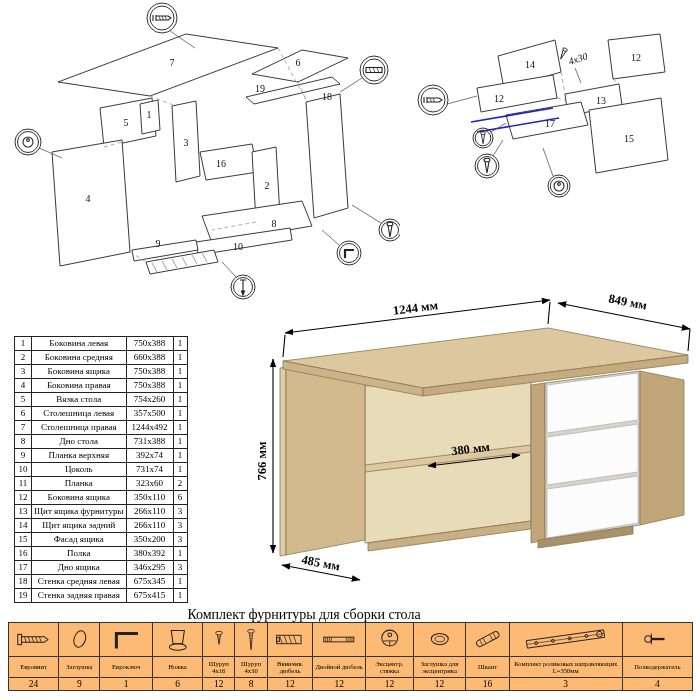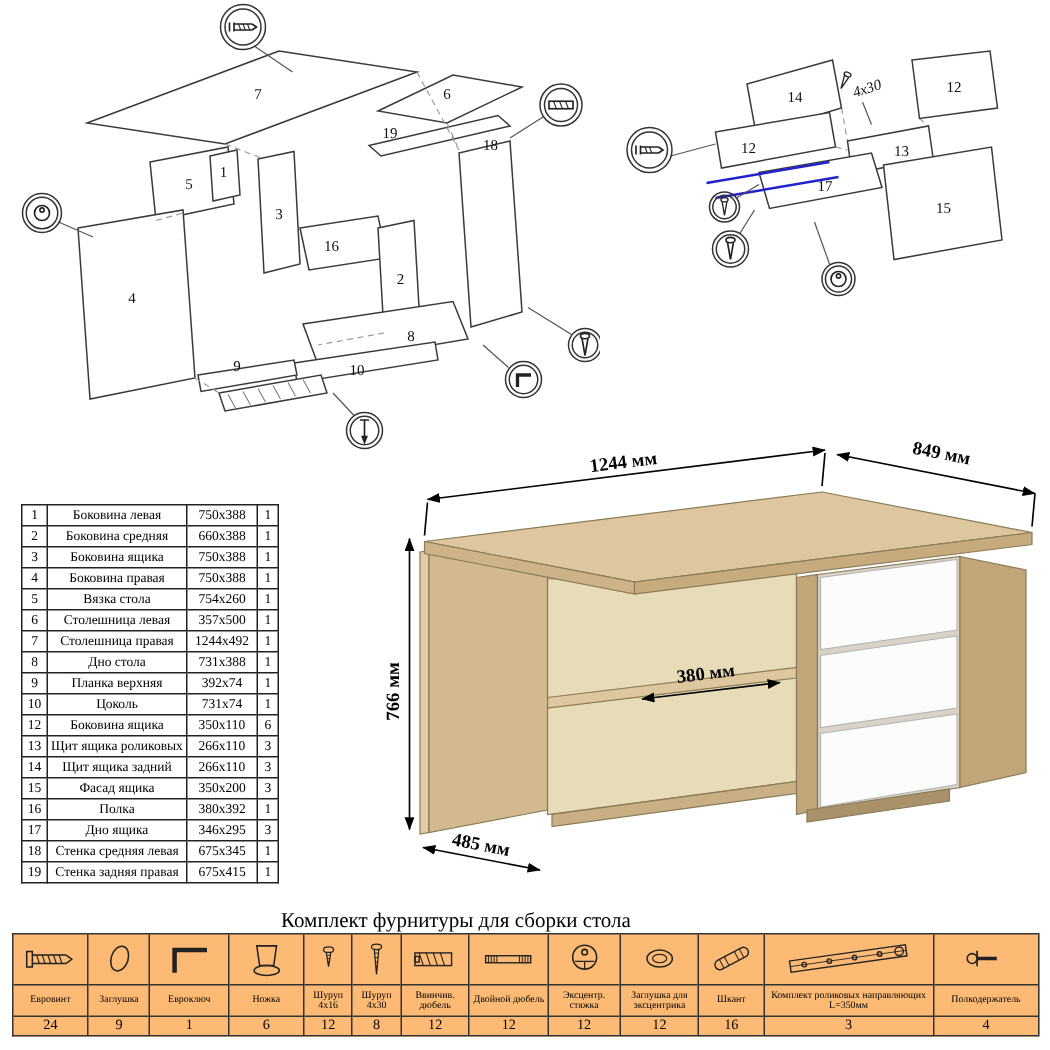--- a/index.html
+++ b/index.html
@@ -259,28 +259,34 @@
       <td class="c-size">392x74</td>
       <td class="c-qty">1</td>
     </tr>
       <tr>
       <td class="c-num">10</td>
       <td class="c-name">Цоколь</td>
       <td class="c-size">731x74</td>
       <td class="c-qty">1</td>
     </tr>
       <tr>
+      <td class="c-num">11</td>
+      <td class="c-name">Планка</td>
+      <td class="c-size">323x60</td>
+      <td class="c-qty">2</td>
+    </tr>
+      <tr>
       <td class="c-num">12</td>
       <td class="c-name">Боковина ящика</td>
       <td class="c-size">350x110</td>
       <td class="c-qty">6</td>
     </tr>
       <tr>
       <td class="c-num">13</td>
-      <td class="c-name">Щит ящика роликовых</td>
+      <td class="c-name">Щит ящика фурнитуры</td>
       <td class="c-size">266x110</td>
       <td class="c-qty">3</td>
     </tr>
       <tr>
       <td class="c-num">14</td>
       <td class="c-name">Щит ящика задний</td>
       <td class="c-size">266x110</td>
       <td class="c-qty">3</td>
     </tr>
       <tr>

